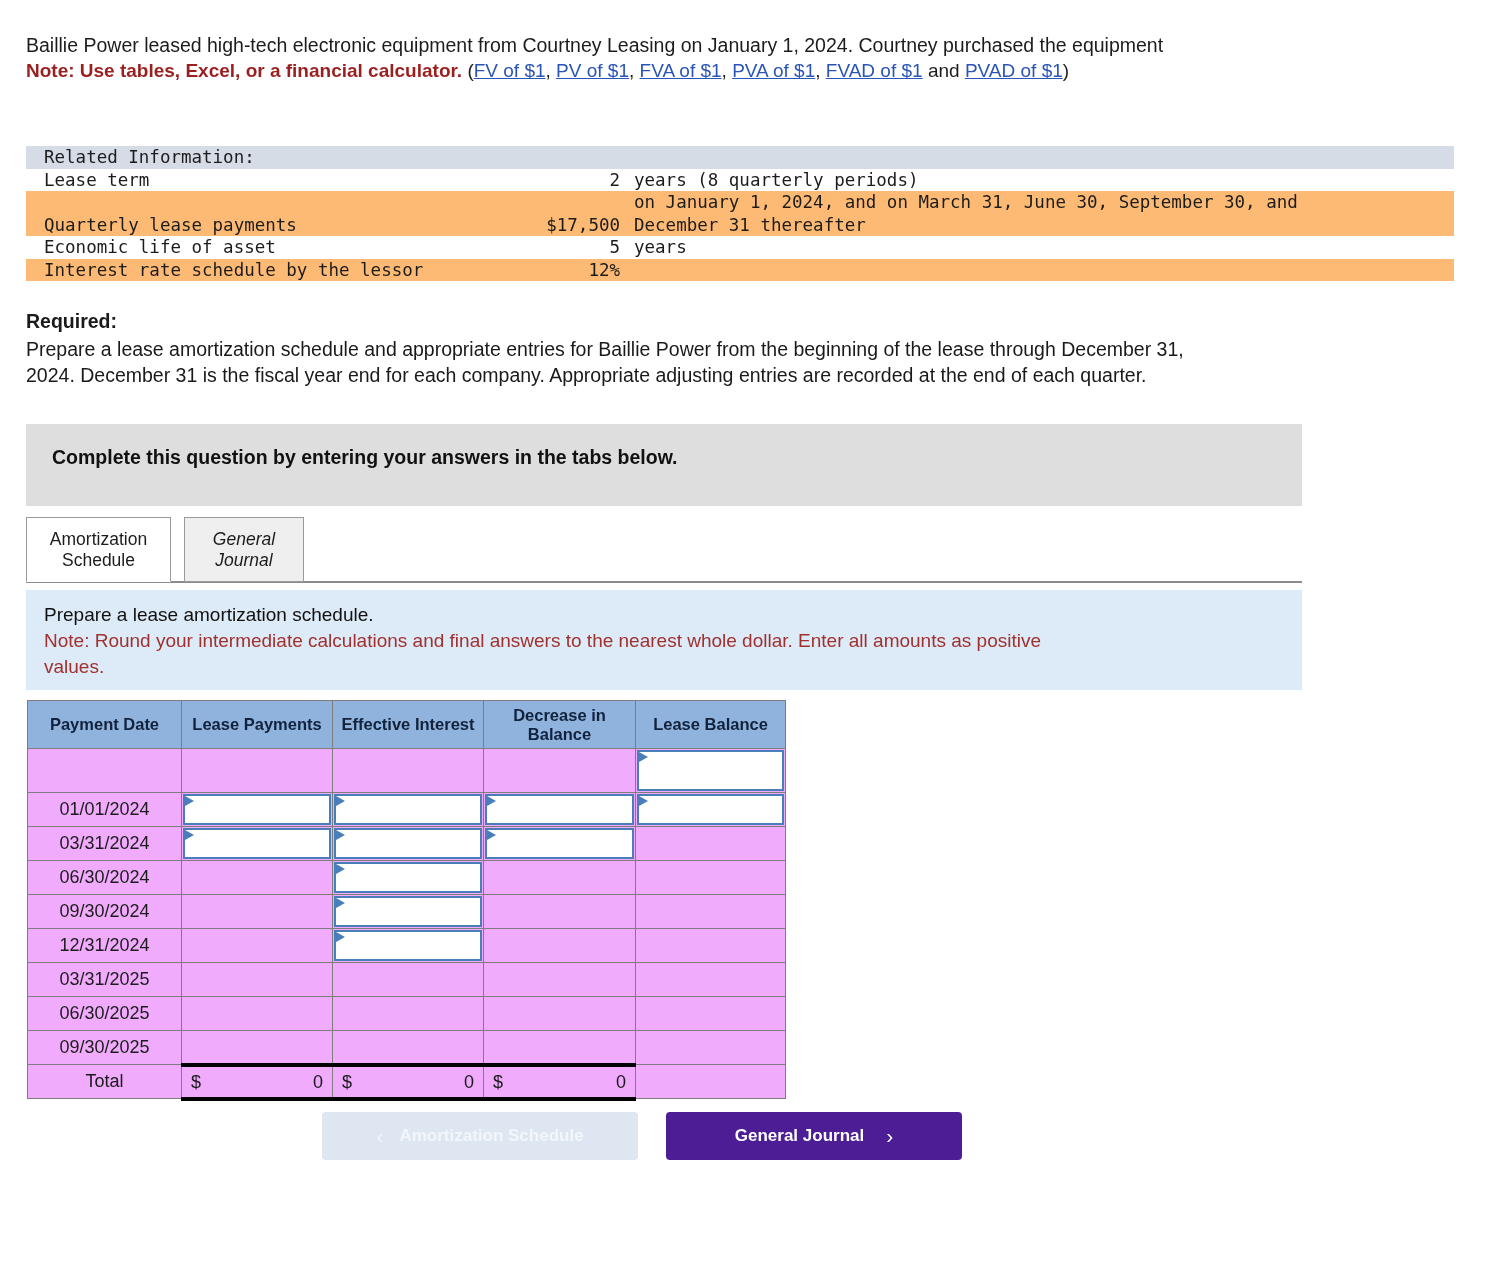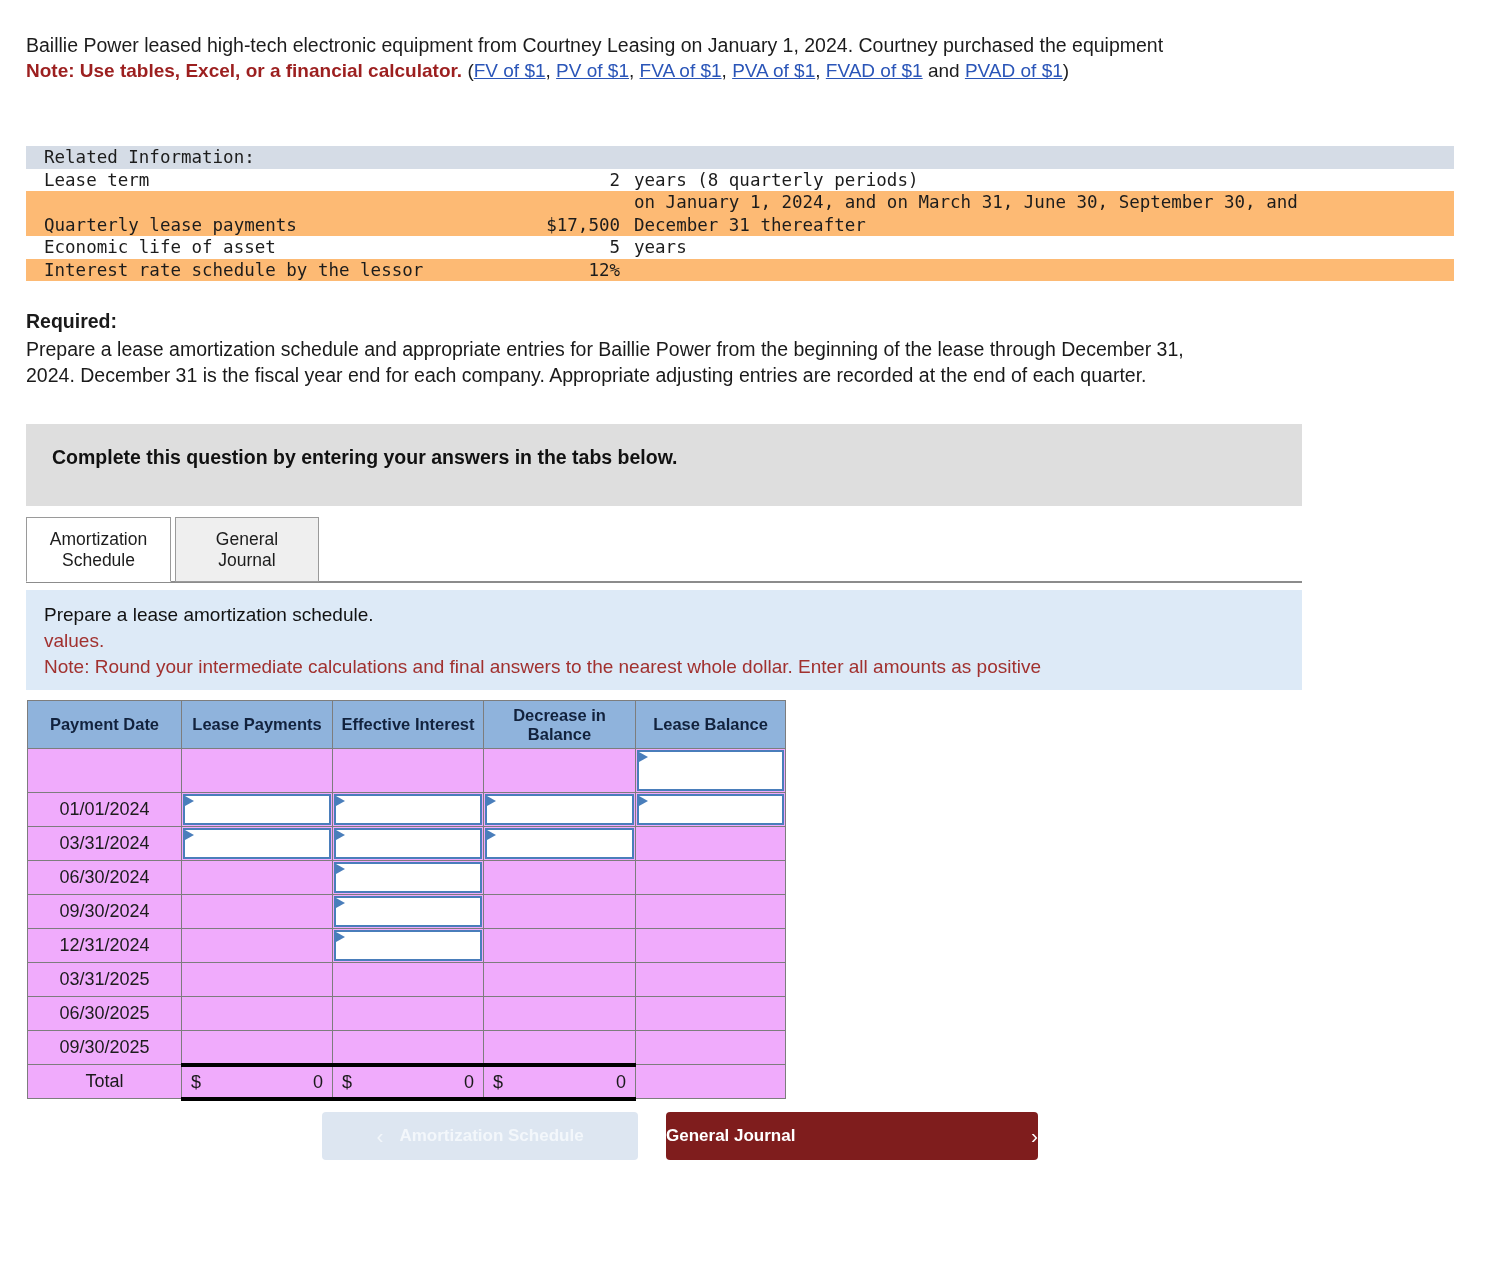--- a/index.html
+++ b/index.html
@@ -46,21 +46,21 @@
 
   
   .tabstrip { position:absolute; left:26px; top:517px; width:1276px; height:72px; }
   .tabbar { position:absolute; left:0; top:0; height:65px; display:flex; align-items:flex-start; }
   .tab { height:65px; display:flex; flex-direction:column; align-items:center; justify-content:center;
          font-size:17.5px; line-height:21px; color:#1c1c1c; border:1px solid #9a9a9a;
          background:#efefef; text-align:center; cursor:pointer; }
   .tab span { display:block; }
   .tab.active { background:#ffffff; border-bottom:1px solid #ffffff; position:relative; z-index:3; }
   .tab-amort { width:145px; }
-  .tab-gj { width:144px; margin-left:4px; }
+  .tab-gj { width:120px; margin-left:13px;font-style:italic; }
   .tabrule { position:absolute; left:0; top:64px; width:1276px; height:2px; background:#8c8c8c; }
 
   
   .bluepanel { position:absolute; left:26px; top:590px; width:1276px; height:100px;
                background:#ddeaf7; padding:12px 18px 0 18px; font-size:19px; line-height:26px; }
   .bluepanel .b1 { color:#111; }
   .bluepanel .b2 { color:#a1312f; }
 
   
   .amort { position:absolute; left:27px; top:700px; border-collapse:collapse;
@@ -95,21 +95,21 @@
   .totcell .dollar { position:absolute; left:9px; top:50%; transform:translateY(-50%); font-size:18px; }
   .totcell .amt { position:absolute; right:9px; top:50%; transform:translateY(-50%); font-size:18px; }
   .blank-bal { background:#fff; }
 
   
   .navbtns { position:absolute; left:322px; top:1112px; width:760px; height:48px; }
   .navbtn { position:absolute; top:0; height:48px; border-radius:4px; border:none;
             font-family:"Liberation Sans", sans-serif; font-size:17px; font-weight:bold;
             display:flex; align-items:center; justify-content:center; cursor:pointer; }
   .navprev { left:0; width:316px; background:#dde6f1; color:#f3f7fb; }
-  .navnext { left:344px; width:372px; background:#7f1d1d; color:#ffffff;justify-content:space-between; }
+  .navnext { left:344px; width:296px; background:#4c1d95; color:#ffffff; }
   .chev { font-weight:normal; font-size:21px; }
   .navprev .chev { margin-right:16px; }
   .navnext .chev { margin-left:22px; }
 </style>
 </head>
 <body>
 
 <div class="page">
 
   <div class="intro">
@@ -170,22 +170,22 @@
       </div>
       <div class="tab tab-gj">
         <span>General</span>
         <span>Journal</span>
       </div>
     </div>
   </div>
 
   <div class="bluepanel">
     <div class="b1">Prepare a lease amortization schedule.</div>
+    <div class="b2">Note: Round your intermediate calculations and final answers to the nearest whole dollar. Enter all amounts as positive</div>
     <div class="b2">values.</div>
-    <div class="b2">Note: Round your intermediate calculations and final answers to the nearest whole dollar. Enter all amounts as positive</div>
   </div>
 
   <table class="amort">
     <thead>
       <tr>
         <th class="c-date">Payment Date</th>
         <th class="c-pay">Lease Payments</th>
         <th class="c-int">Effective Interest</th>
         <th class="c-dec">Decrease in Balance</th>
         <th class="c-bal">Lease Balance</th>

